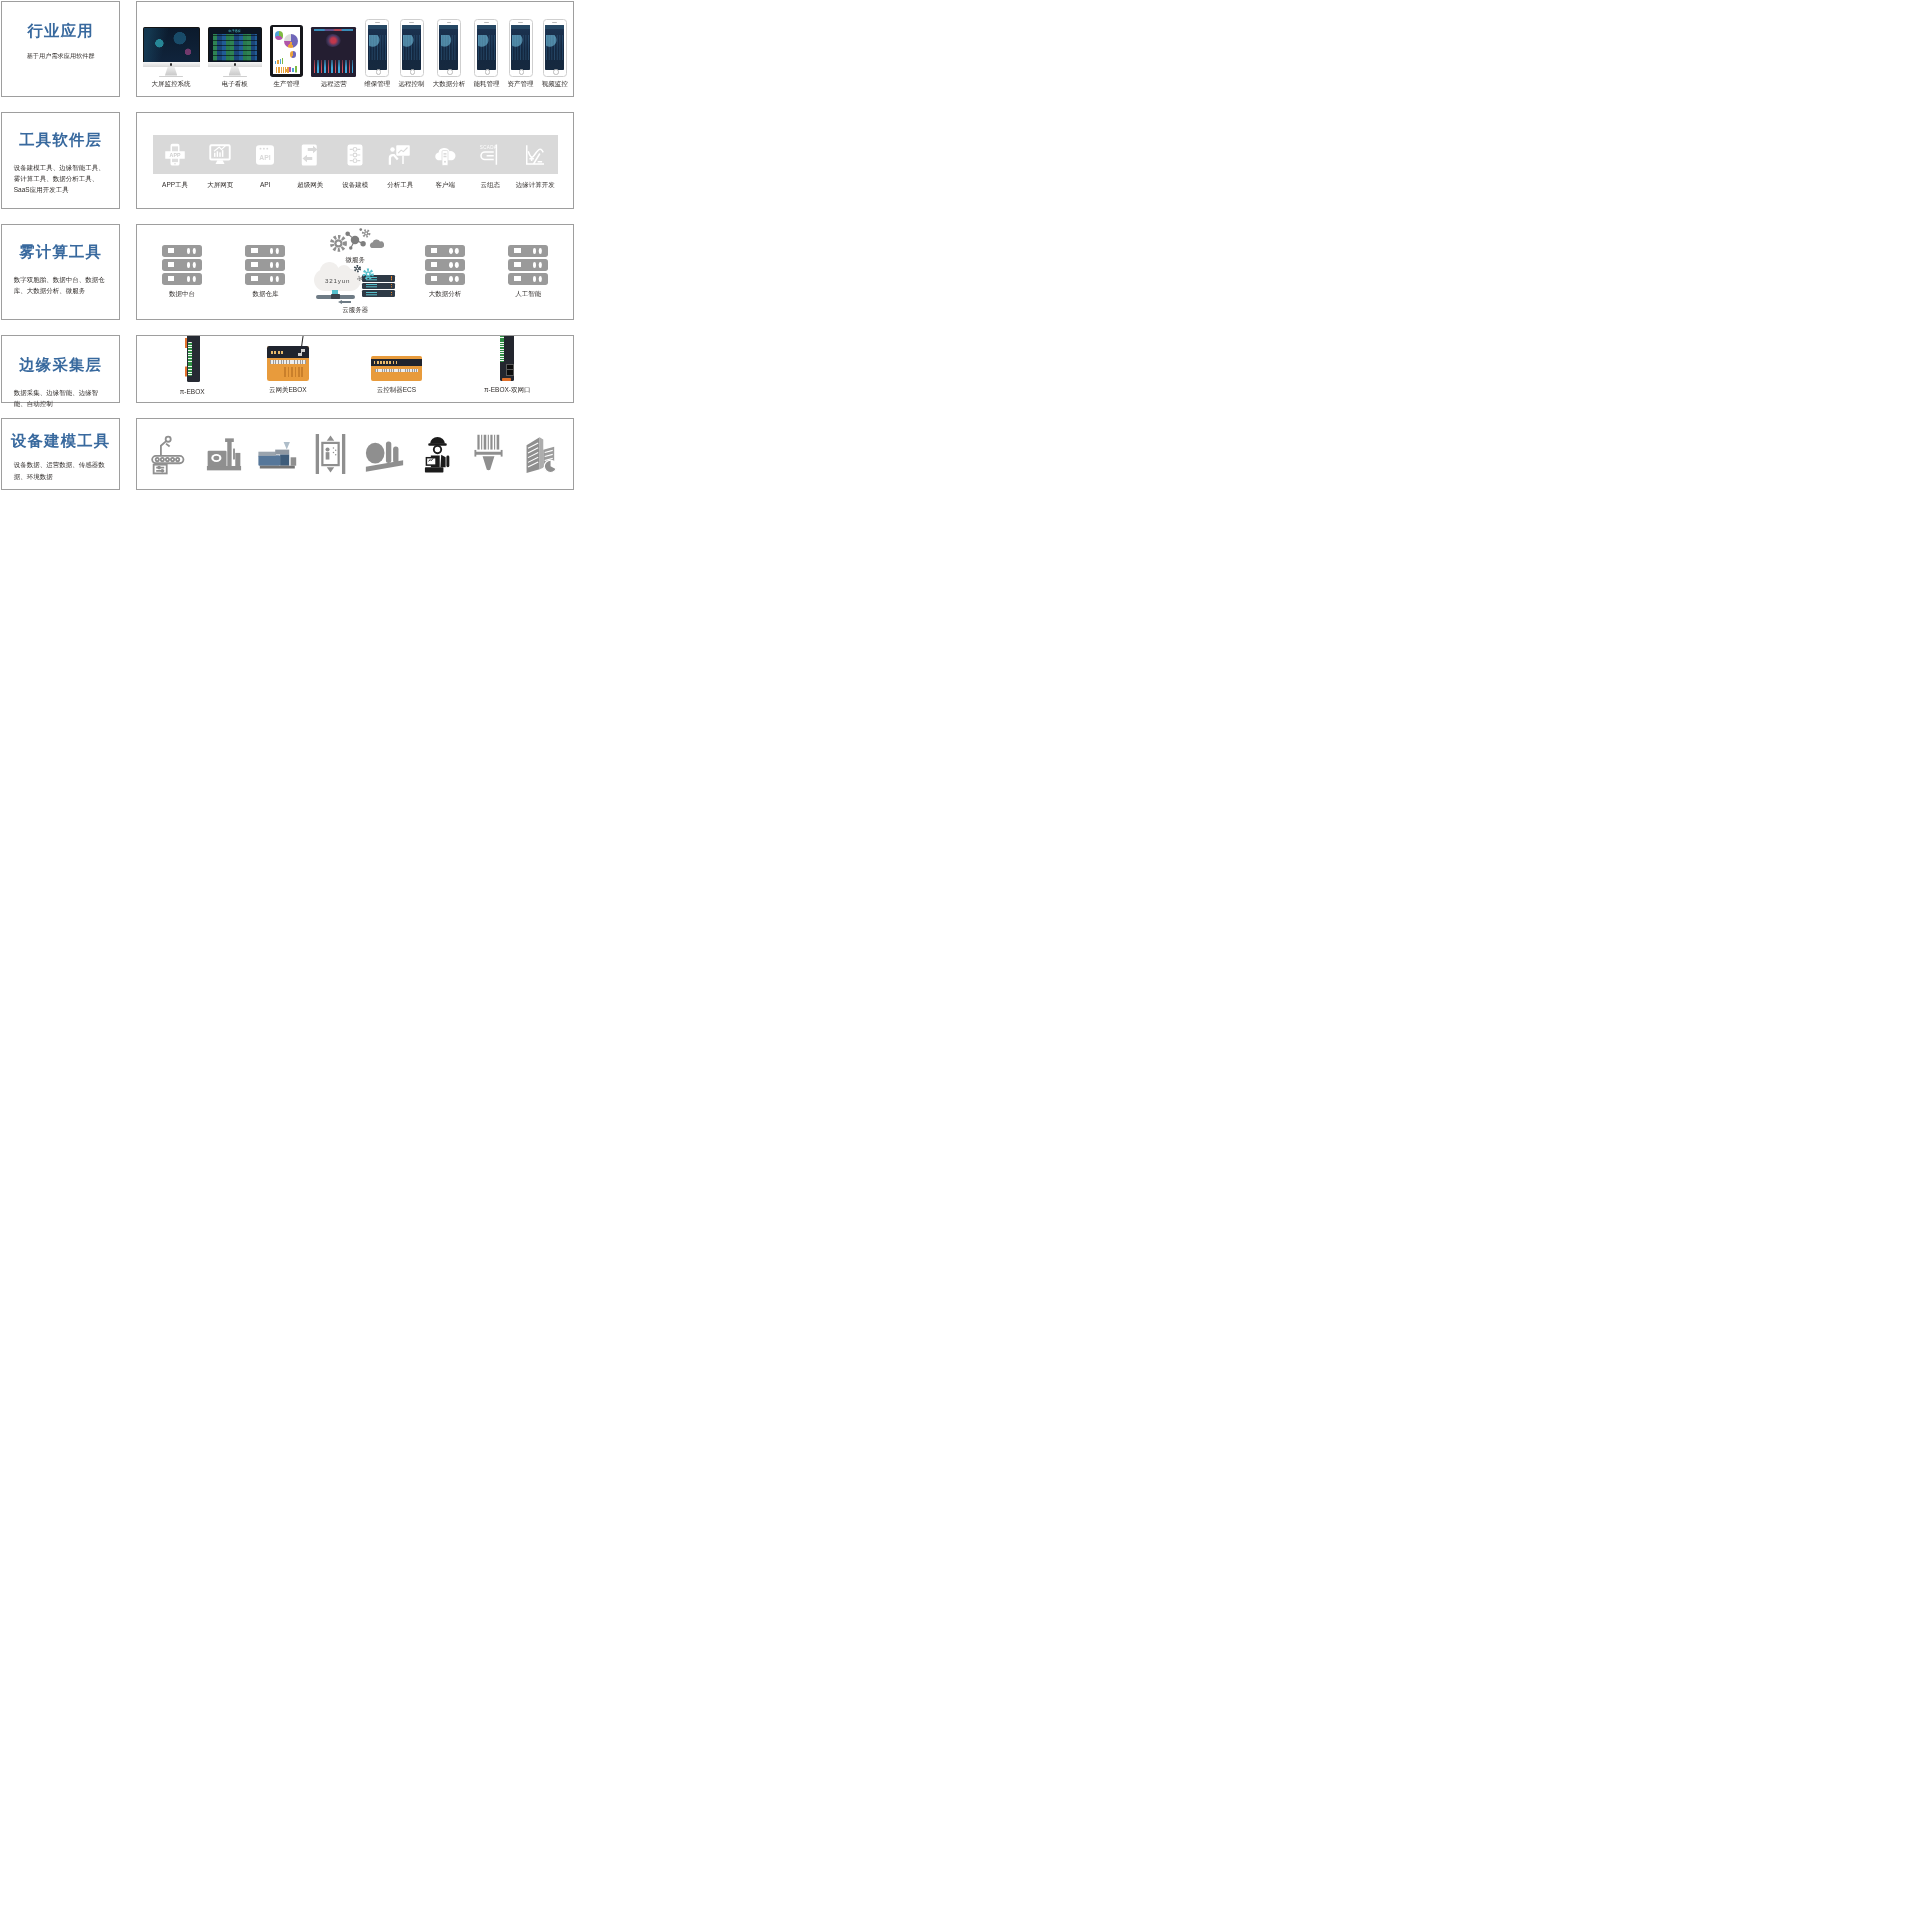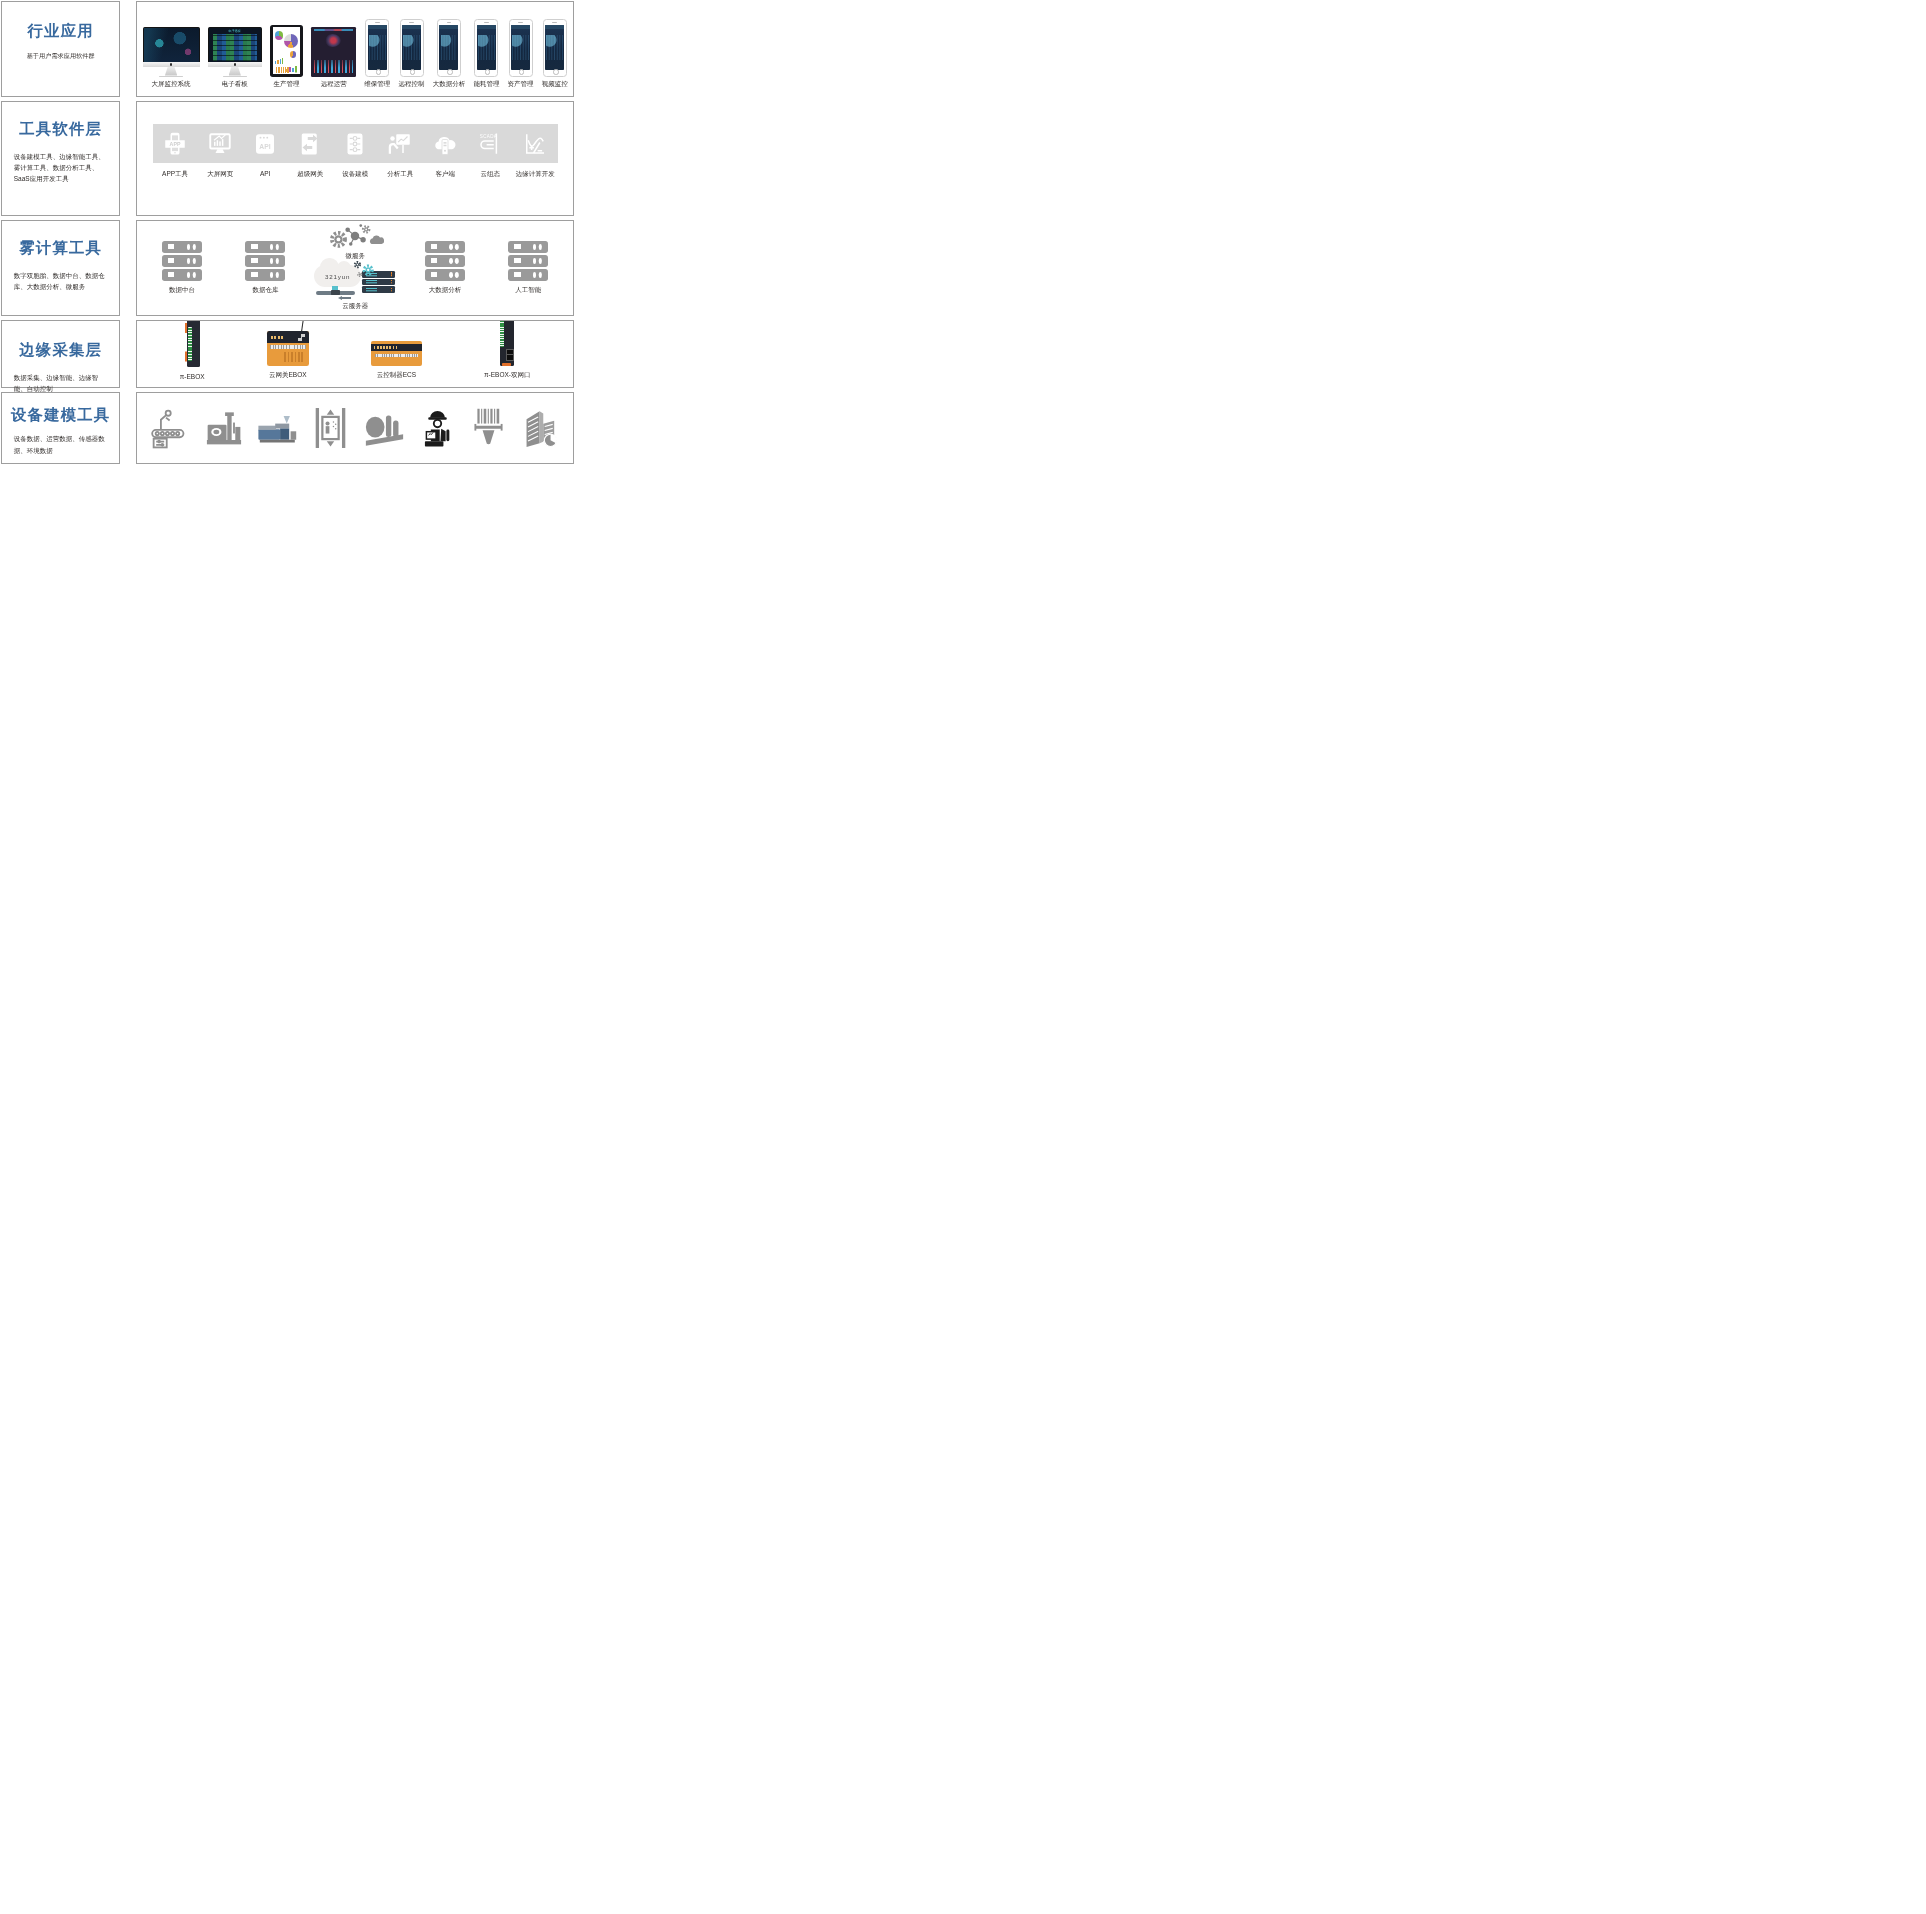--- a/index.html
+++ b/index.html
@@ -4,25 +4,25 @@
 <style>
   * { box-sizing: border-box; margin: 0; padding: 0; }
   body {
     background:#fff;
     font-family:"Liberation Sans","DejaVu Sans",sans-serif;
     color:#2E2A28;
     width:576px;
     padding:1.2px;
   }
   .page { width:573px; }
-  .row { display:flex; gap:16px; margin-bottom:4px; }
+  .row { display:flex; gap:16px; margin-bottom:15px; }
   .panel { border:0.4px solid #9E9E9E; background:#fff; }
   .left  { width:119px; flex:0 0 119px; text-align:center; }
   .right { flex:1; position:relative; overflow:hidden; }
-  .h1{height:96px} .h2{height:115px} .h3{height:96px} .h4{height:68px} .h5{height:72px}
+  .h1{height:96px} .h2{height:97px} .h3{height:96px} .h4{height:68px} .h5{height:72px}
 
   .layer-title { font-size:15.4px; font-weight:bold; color:#38699E; letter-spacing:1.2px; margin-top:19px; }
   .r2 .layer-title, .r3 .layer-title { margin-top:17px; }
   .r5 .layer-title { margin-top:11.6px; }
   .layer-sub { font-size:6.5px; line-height:1.7; margin-top:10.8px; padding:0 11.6px; text-align:left; }
   .sub-center { text-align:center; padding:0 3.9px; margin-top:8.5px; font-size:6.2px; }
   .lbl { font-size:6.5px; color:#2E2A28; white-space:nowrap; text-align:center; }
 
   
   .apps-row { display:flex; height:100%; align-items:flex-end; justify-content:space-between; padding:3.9px 5.4px 7px; }

